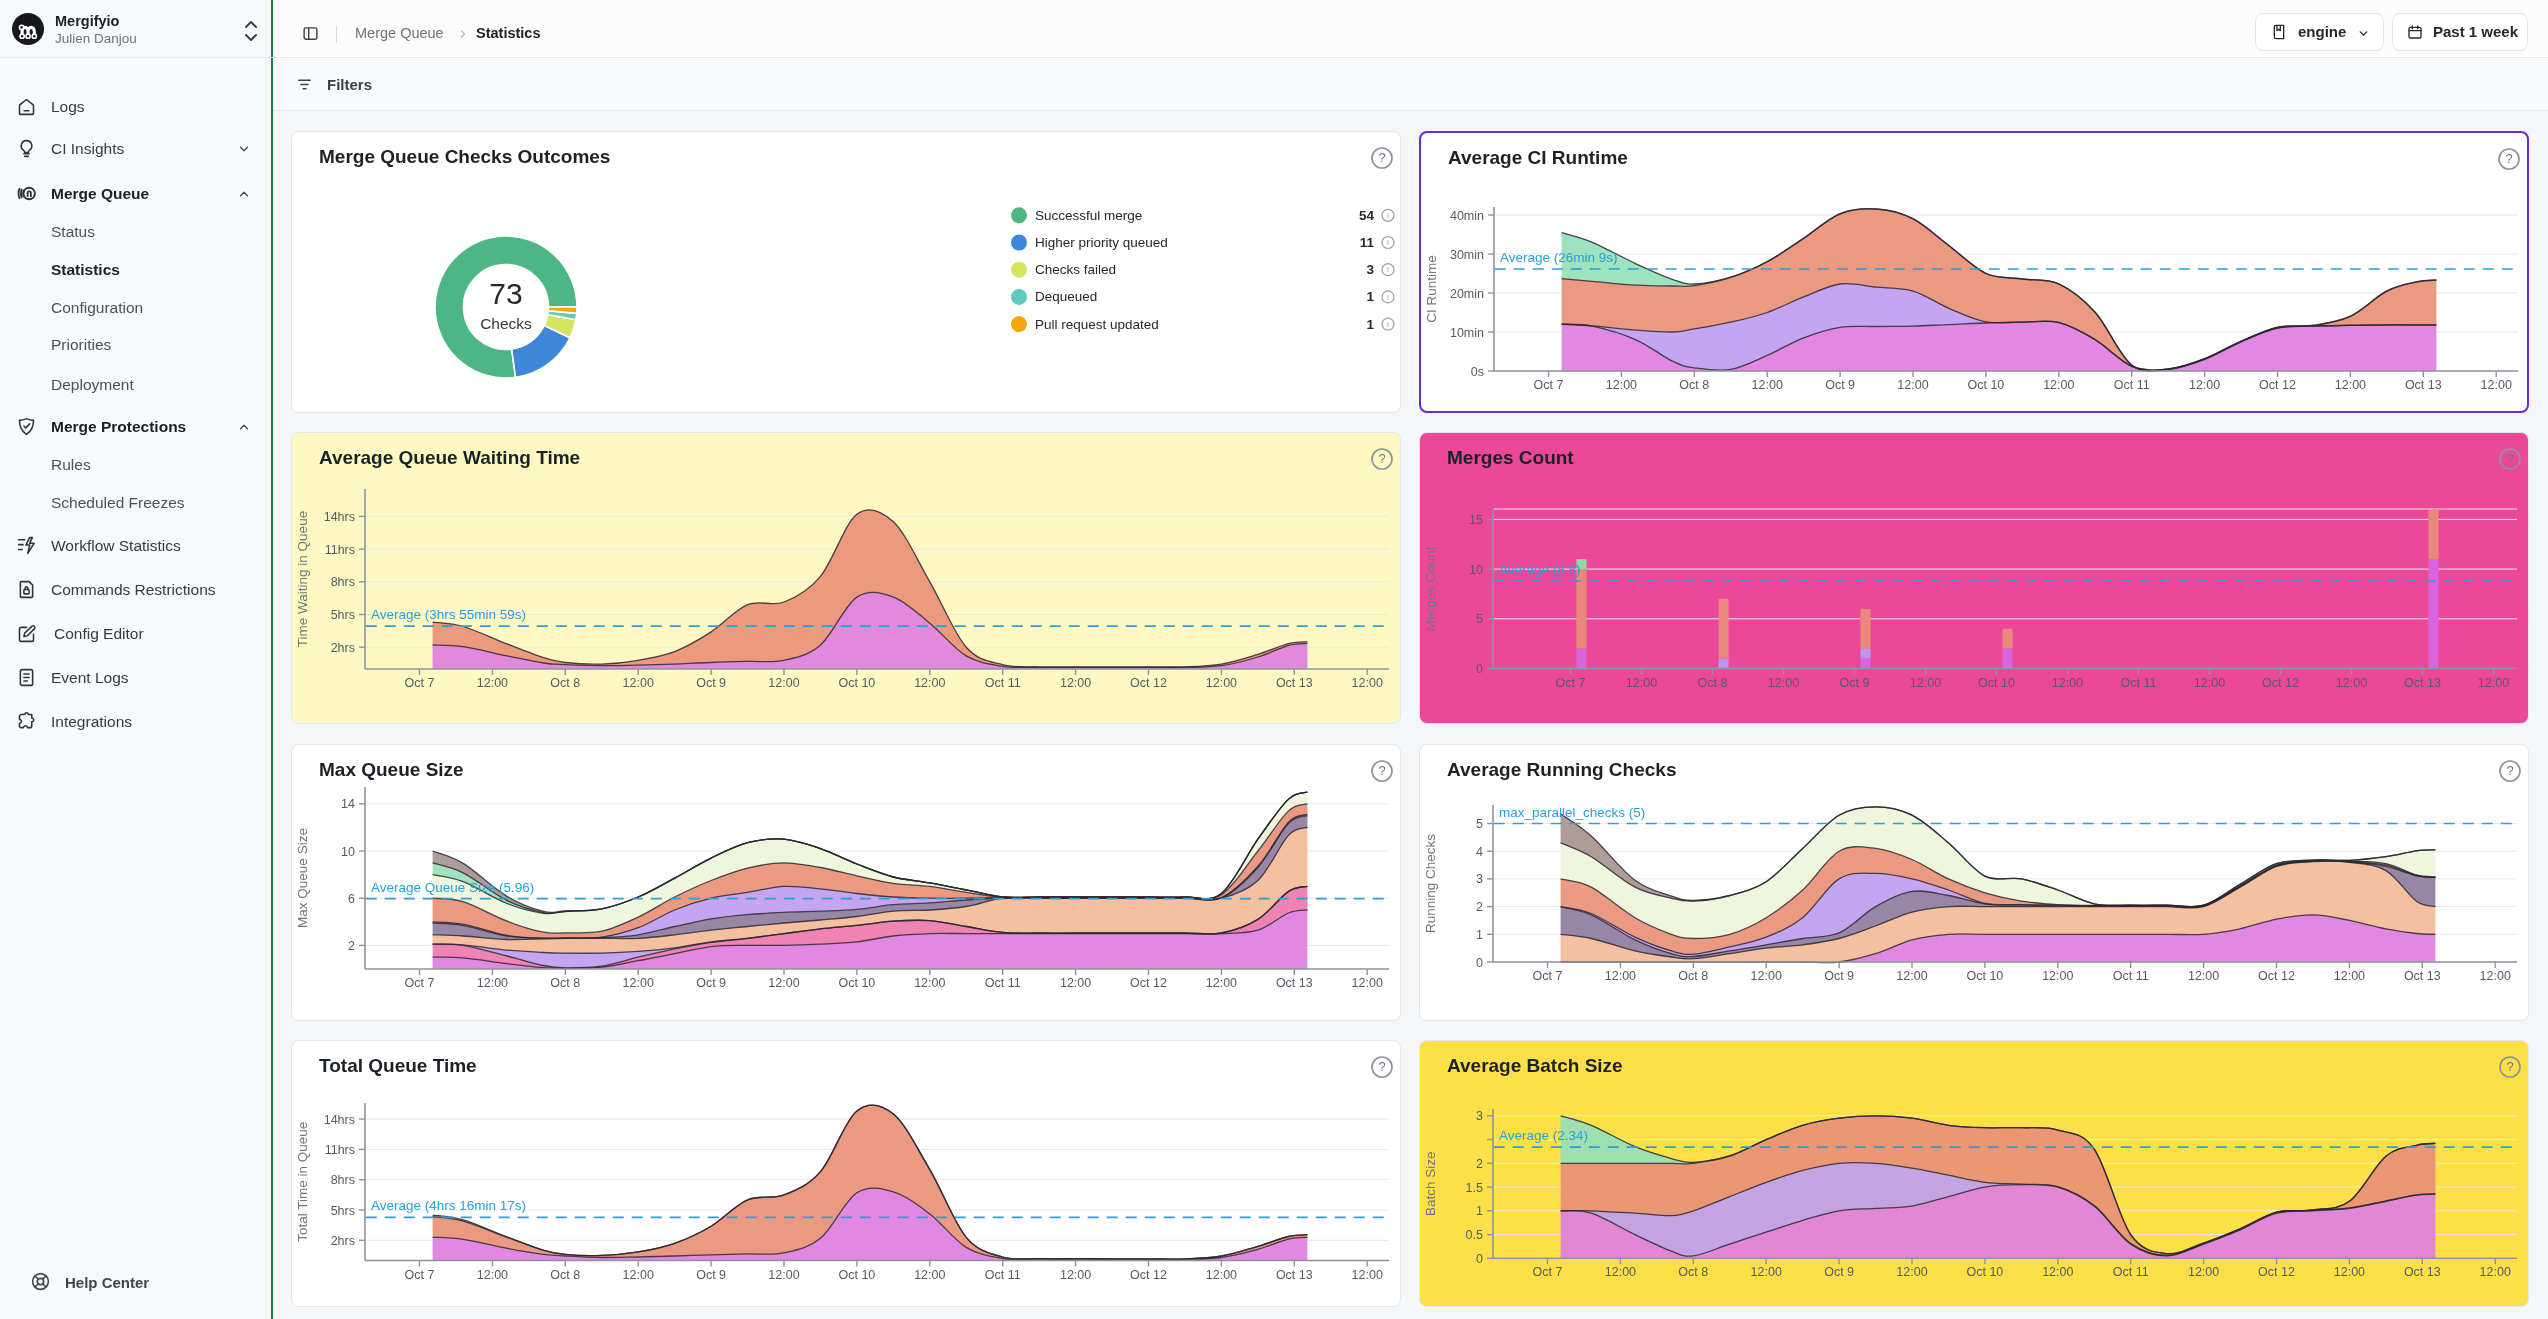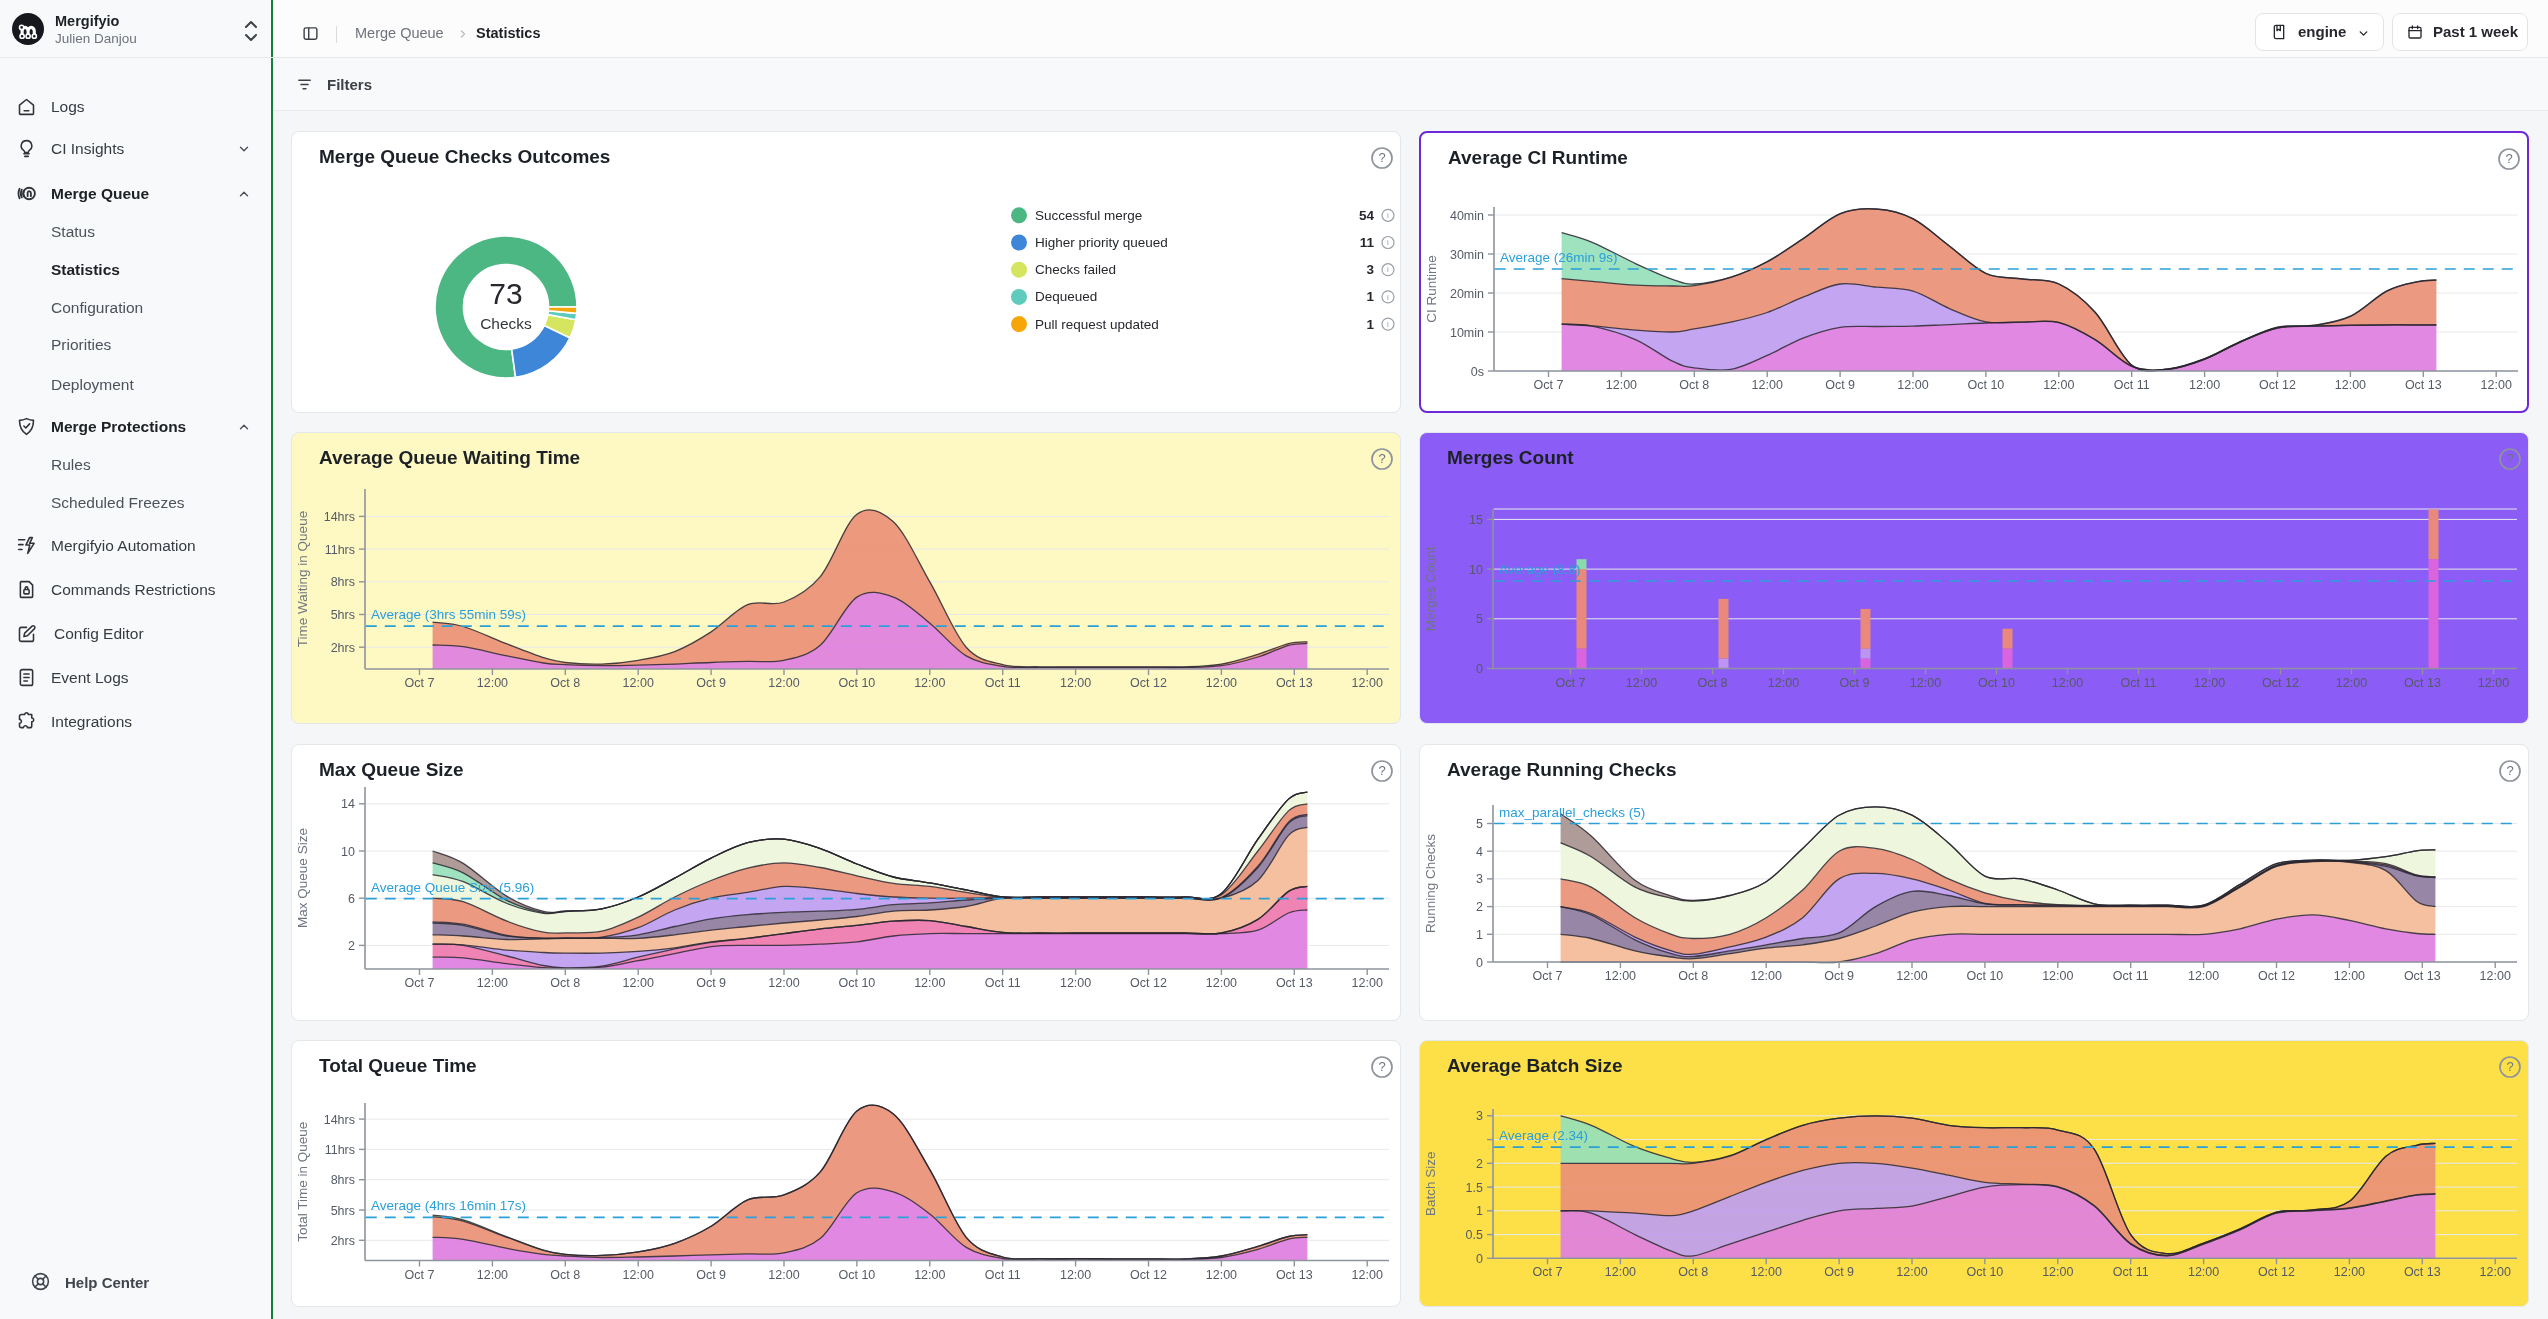--- a/index.html
+++ b/index.html
@@ -200,21 +200,21 @@
       <text x="929.4" y="254.0" text-anchor="middle" font-size="12.5" fill="#555b66">12:00</text>
       <line x1="1002.3" y1="236.0" x2="1002.3" y2="242.0" stroke="#8e939c" stroke-width="1.4"></line>
       <text x="1002.3" y="254.0" text-anchor="middle" font-size="12.5" fill="#555b66">Oct 13</text>
       <line x1="1075.2" y1="236.0" x2="1075.2" y2="242.0" stroke="#8e939c" stroke-width="1.4"></line>
       <text x="1075.2" y="254.0" text-anchor="middle" font-size="12.5" fill="#555b66">12:00</text>
       <line x1="73.75" y1="193.1" x2="1097" y2="193.1" stroke="#2b9fd8" stroke-width="1.7" stroke-dasharray="11 8"></line>
       <text x="79" y="186.1" font-size="13.5" fill="#2b9fd8">Average (3hrs 55min 59s)</text>
       <text x="15" y="146.0" font-size="13.5" fill="#6f7680" text-anchor="middle" transform="rotate(-90 15 146.0)">Time Waiting in Queue</text>
     </svg>
   </div>
-<div style="position:absolute;left:1419px;top:432px;width:1110px;height:292px;background:#8b5cf6;border:1px solid #e4e7ea;border-radius:8px;box-sizing:border-box">
+<div style="position:absolute;left:1419px;top:432px;width:1110px;height:292px;background:#ec4899;border:1px solid #e4e7ea;border-radius:8px;box-sizing:border-box">
     <div style="position:absolute;left:27px;top:14px;font-size:19px;font-weight:600;color:#1c2127">Merges Count</div>
     <svg width="24" height="24" viewBox="0 0 24 24" style="position:absolute;right:6px;top:14px">
       <circle cx="12" cy="12" r="10" fill="none" stroke="#8e939c" stroke-width="1.7"></circle>
       <text x="12" y="16.2" text-anchor="middle" font-size="13" fill="#6f7680">?</text>
     </svg>
     <svg width="1110" height="292" viewBox="0 0 1110 292" style="position:absolute;left:0;top:0">
       <line x1="73.75" y1="235.5" x2="1097" y2="235.5" stroke="#e8e8ec" stroke-width="1"></line>
       <line x1="73.75" y1="185.8" x2="1097" y2="185.8" stroke="#e8e8ec" stroke-width="1"></line>
       <line x1="73.75" y1="136.1" x2="1097" y2="136.1" stroke="#e8e8ec" stroke-width="1"></line>
       <line x1="73.75" y1="86.4" x2="1097" y2="86.4" stroke="#e8e8ec" stroke-width="1"></line>
@@ -631,21 +631,21 @@
       <div style="position:absolute;left:51px;top:50%;transform:translateY(-50%);font-size:15.5px;font-weight:400;color:#4c525b;white-space:nowrap">Rules</div>
     </div>
     <div style="position:absolute;left:0;top:483.5px;width:273px;height:38px">
       <div style="position:absolute;left:51px;top:50%;transform:translateY(-50%);font-size:15.5px;font-weight:400;color:#4c525b;white-space:nowrap">Scheduled Freezes</div>
     </div>
     <div style="position:absolute;left:0;top:527px;width:273px;height:38px">
       <svg width="21" height="21" viewBox="0 0 24 24" style="position:absolute;left:16px;top:8px" stroke="#30343a" stroke-width="1.8" stroke-linecap="round" stroke-linejoin="round" fill="none">
         <path d="M3 5.5h7M3 11h5M3 16.5h4" fill="none"></path>
         <path d="m15.5 3-4.2 8.5h4.4l-2.3 9.5 7.3-11.5h-5.2l3.2-6.5Z" fill="none"></path>
       </svg>
-      <div style="position:absolute;left:51px;top:50%;transform:translateY(-50%);font-size:15.5px;font-weight:400;color:#363b42;white-space:nowrap">Mergifyio Automation</div>
+      <div style="position:absolute;left:51px;top:50%;transform:translateY(-50%);font-size:15.5px;font-weight:400;color:#363b42;white-space:nowrap">Workflow Statistics</div>
     </div>
     <div style="position:absolute;left:0;top:571px;width:273px;height:38px">
       <svg width="21" height="21" viewBox="0 0 24 24" style="position:absolute;left:16px;top:8px" stroke="#30343a" stroke-width="1.8" stroke-linecap="round" stroke-linejoin="round" fill="none">
         <path d="M6 3h9l4 4v13a1 1 0 0 1-1 1H6a1 1 0 0 1-1-1V4a1 1 0 0 1 1-1Z" fill="none"></path>
         <rect x="9" y="12" width="6" height="5" rx="1" fill="none"></rect>
         <path d="M10.5 12v-1.5a1.5 1.5 0 0 1 3 0V12" fill="none"></path>
       </svg>
       <div style="position:absolute;left:51px;top:50%;transform:translateY(-50%);font-size:15.5px;font-weight:400;color:#363b42;white-space:nowrap">Commands Restrictions</div>
     </div>
     <div style="position:absolute;left:0;top:615px;width:273px;height:38px">

